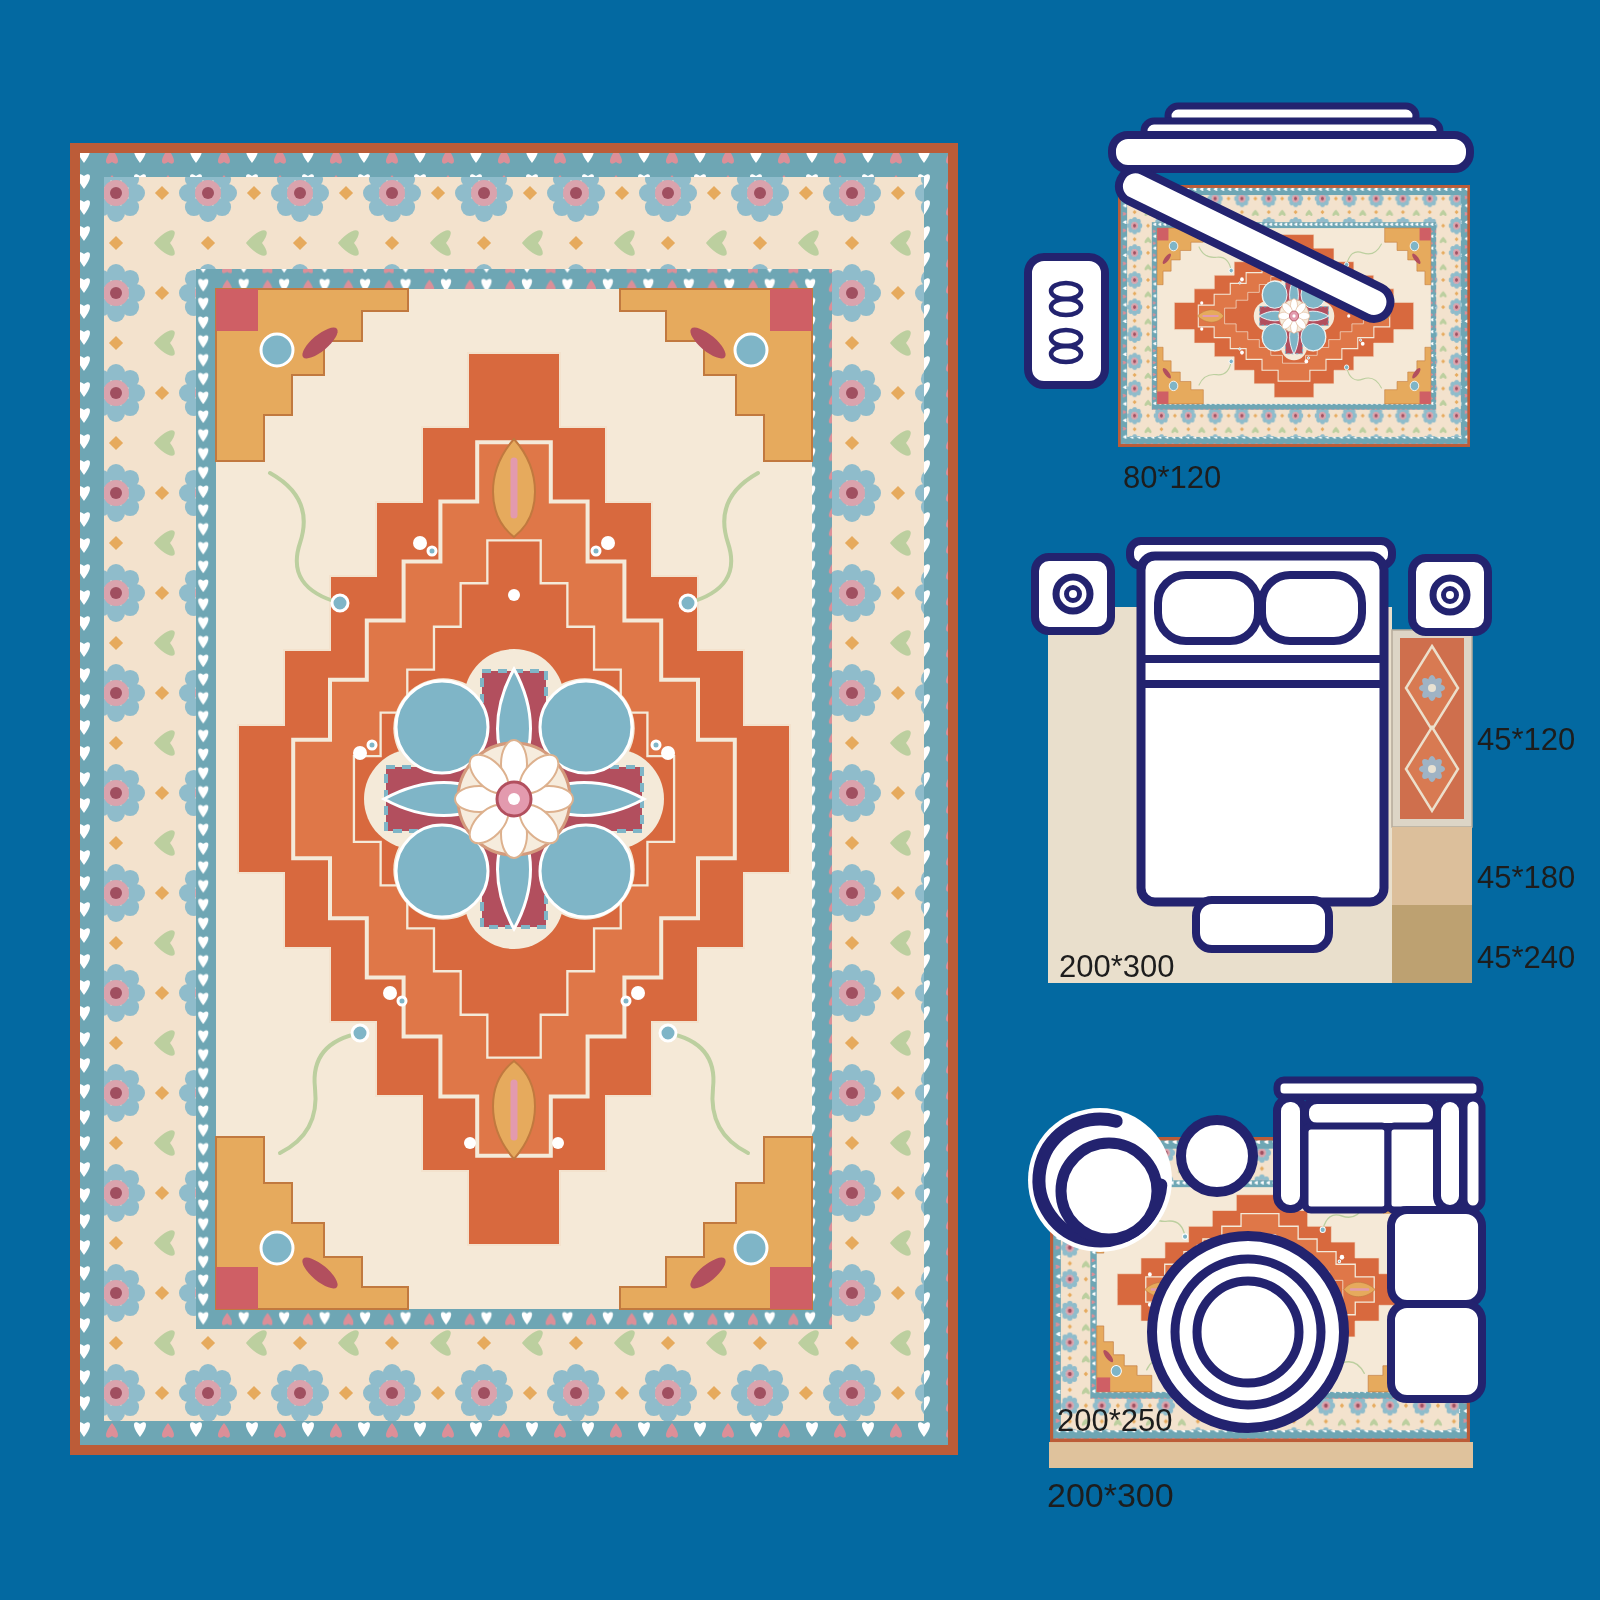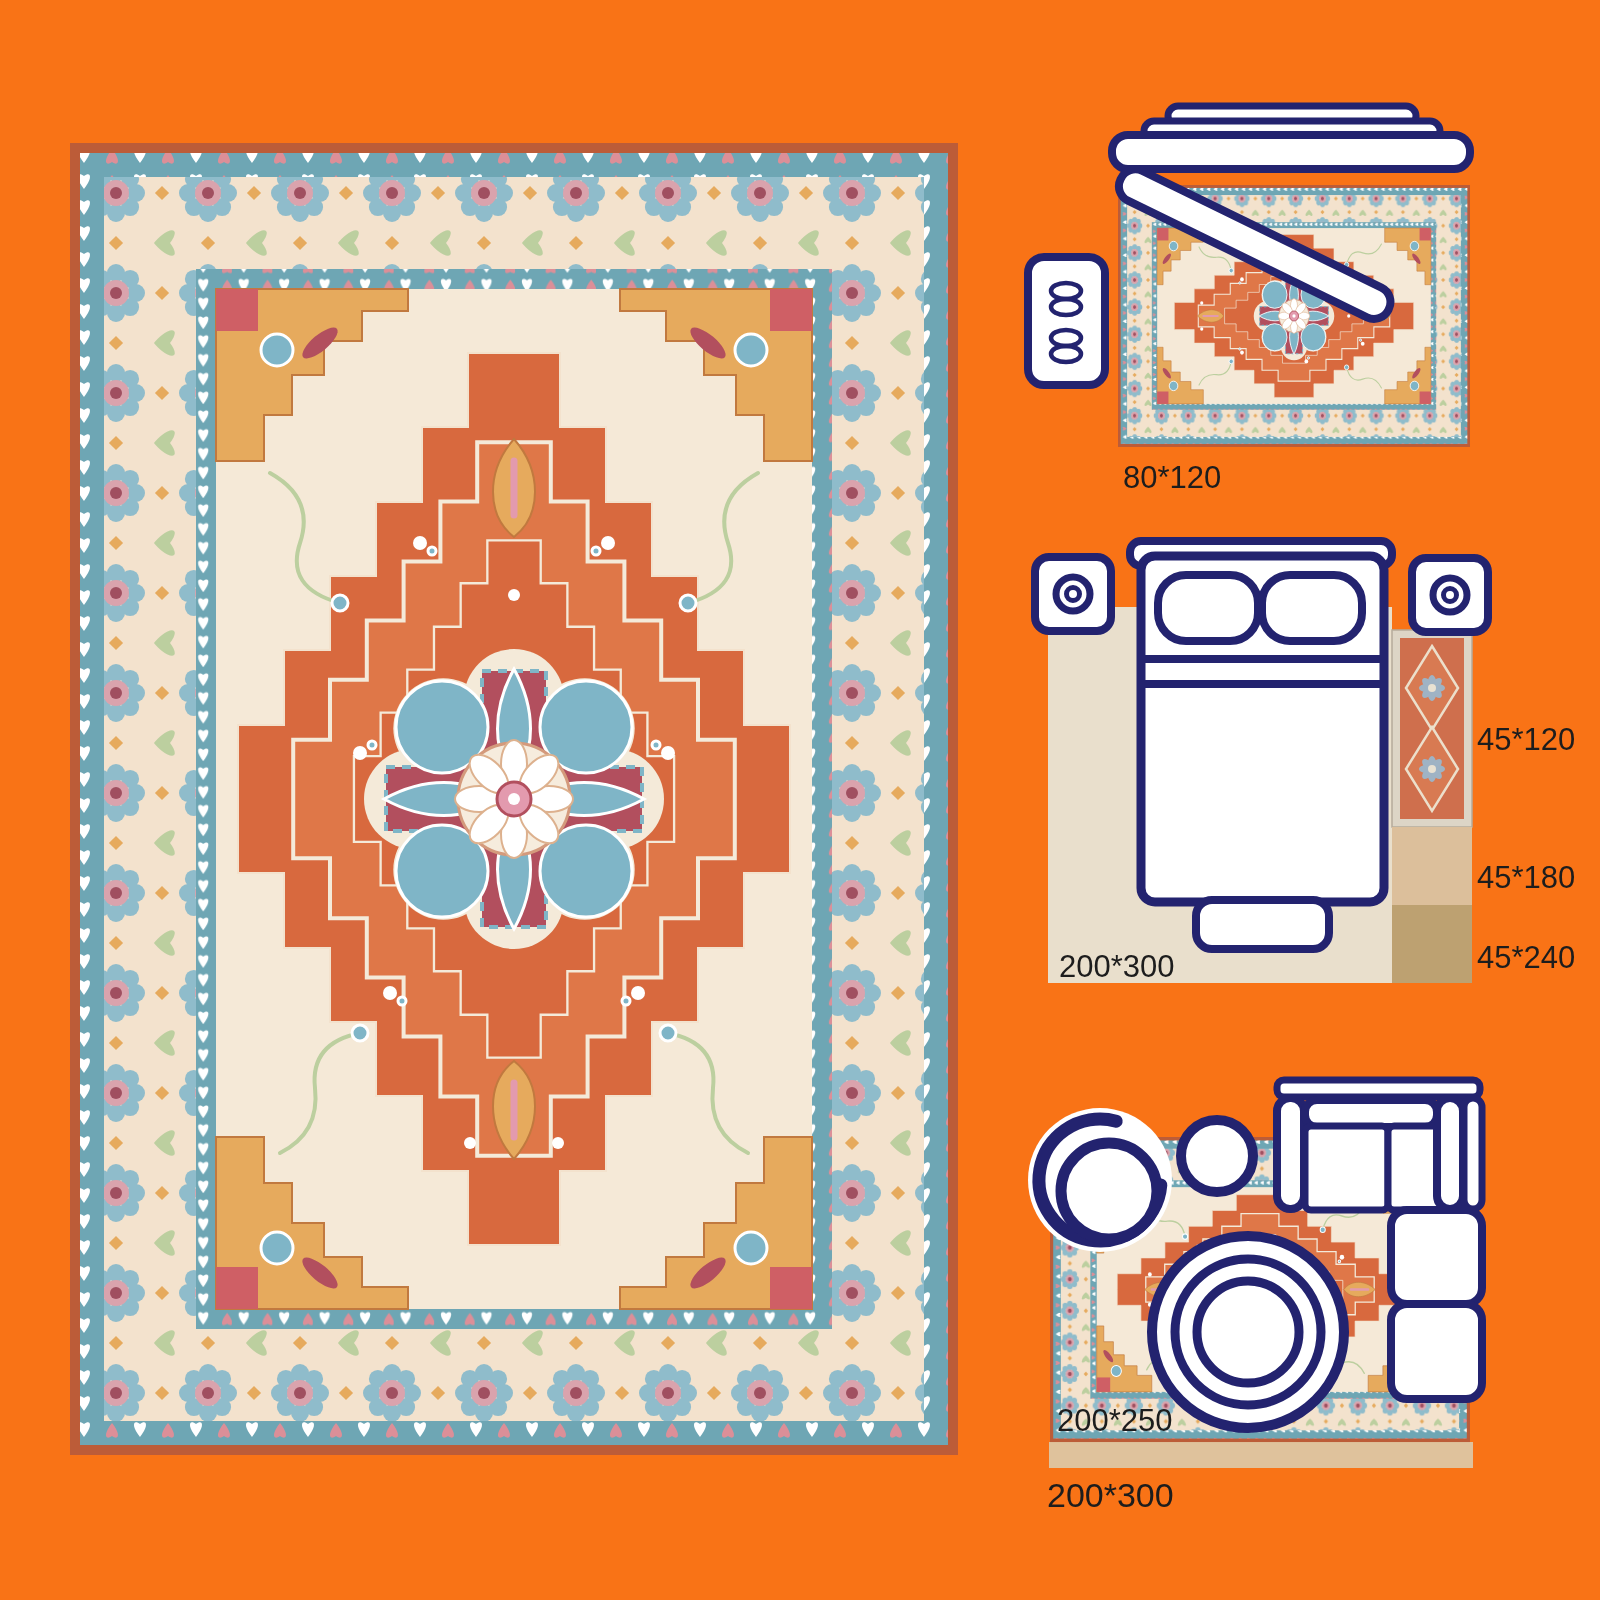--- a/index.html
+++ b/index.html
@@ -1,16 +1,16 @@
 <!DOCTYPE html>
 <html style="--navy: #23236f; --ink: #1d1d1d; --rust: #bc5c38; --tealband: #6ea6b4; --heartpink: #dc8f98; --creamborder: #f3e2cd; --field: #f5e9d7; --orange: #d8693e; --orange2: #df7748; --gold: #e6aa5d; --maroon: #b24f5e; --medteal: #7fb5c7; --cream2: #f4ead9; --pink: #e39aae; --sage: #bccf9f; --rosetteteal: #8fbccb; --rosettepink: #daa3ad; --rosettemaroon: #a04f60; --beige: #e9dfcc; --tan1: #dcbf9b; --tan2: #bda171; --tan3: #dfc29c; --runnerfield: #cf6f4d; --runnerborder: #ddd5c6; --runnerstar: #9fb3c4;"><head>
 <meta charset="utf-8">
 <style>
   html,body{margin:0;padding:0;background:#ffffff;}
-  .stage{position:relative;width:1600px;height:1600px;background:#f97316;overflow:hidden;text-align:center;}
+  .stage{position:relative;width:1600px;height:1600px;background:#0369a1;overflow:hidden;text-align:center;}
   svg{display:block;}
   
   .furn{fill:#ffffff;stroke:var(--navy);stroke-width:9;stroke-linejoin:round;}
   .sw7{stroke-width:7;} .sw8{stroke-width:8;} .sw10{stroke-width:10;} .sw11{stroke-width:11;} .sw13{stroke-width:13;}
   .oval{fill:none;stroke:var(--navy);stroke-width:4.5;}
   .ringline{fill:none;stroke:var(--navy);}
   
   .f-rust{fill:var(--rust);}
   .f-tealband{fill:var(--tealband);}
   .f-white{fill:#ffffff;}

